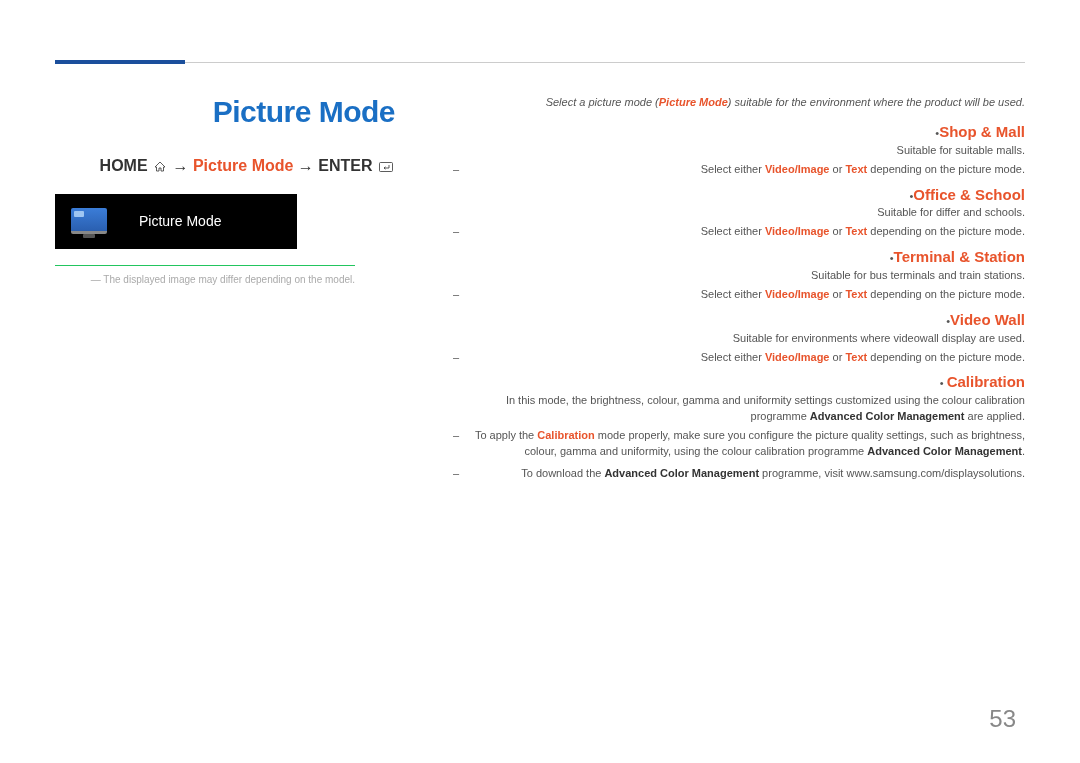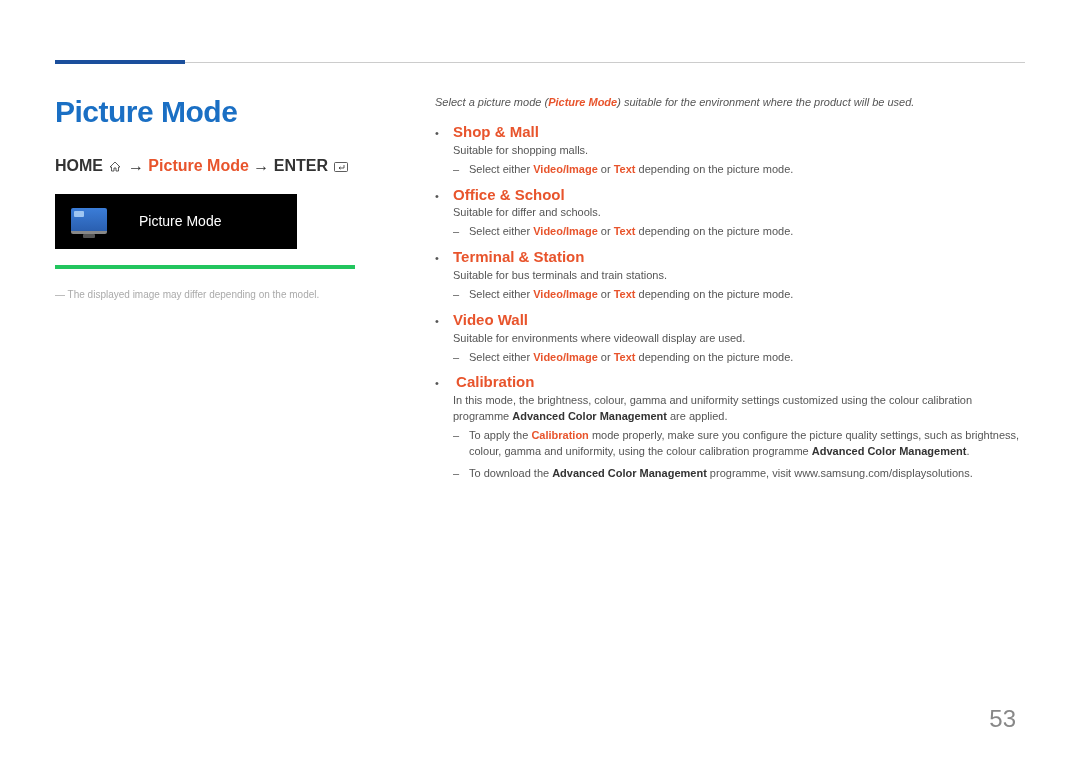--- a/index.html
+++ b/index.html
@@ -25,20 +25,21 @@
       top: 62px;
       left: 185px;
       right: 55px;
       height: 1px;
       background: #ccc;
     }
     .content {
       display: flex;
       gap: 40px;
       margin-top: 40px;
+      text-align: right;
     }
     .left-col {
       width: 340px;
       flex-shrink: 0;
     }
     .right-col {
       flex: 1;
       font-size: 11px;
       line-height: 1.45;
       color: #555;
@@ -97,22 +98,22 @@
       border-radius: 1px;
     }
     .preview-label {
       color: #fff;
       font-size: 14px;
       font-weight: 300;
     }
     .caption {
       font-size: 10px;
       color: #aaa;
-      border-top: 4px solid #22c55e;
-      padding-top: 20px;
+      border-top: 1px solid #22c55e;
+      padding-top: 8px;
       width: 300px;
     }
     .caption::before { content: "― "; }
     .intro { margin-bottom: 10px; font-style: italic; }
     .accent { color: #e8542c; font-weight: bold; }
     .bold { font-weight: bold; color: #333; }
     .bullet-list { list-style: none; }
     .bullet-item { margin-bottom: 4px; }
     .bullet-item::before {
       content: "•";
@@ -175,21 +176,21 @@
 
     <div class="caption">The displayed image may differ depending on the model.</div>
   </div>
 
   <div class="right-col">
     <p class="intro">
       <span>Select a picture mode (</span><span class="accent">Picture Mode</span><span>) suitable for the environment where the product will be used.</span>
     </p>
 
     <ul class="bullet-list" id="modes-list">
-        <li class="bullet-item"><span class="mode-title">Shop &amp; Mall</span><div class="desc">Suitable for shopping malls.</div><div class="sub-item"><span>Select either </span><span class="accent">Video/Image</span><span> or </span><span class="accent">Text</span><span> depending on the picture mode.</span></div></li>
+        <li class="bullet-item"><span class="mode-title">Shop &amp; Mall</span><div class="desc">Suitable for suitable malls.</div><div class="sub-item"><span>Select either </span><span class="accent">Video/Image</span><span> or </span><span class="accent">Text</span><span> depending on the picture mode.</span></div></li>
         <li class="bullet-item"><span class="mode-title">Office &amp; School</span><div class="desc">Suitable for differ and schools.</div><div class="sub-item"><span>Select either </span><span class="accent">Video/Image</span><span> or </span><span class="accent">Text</span><span> depending on the picture mode.</span></div></li>
         <li class="bullet-item"><span class="mode-title">Terminal &amp; Station</span><div class="desc">Suitable for bus terminals and train stations.</div><div class="sub-item"><span>Select either </span><span class="accent">Video/Image</span><span> or </span><span class="accent">Text</span><span> depending on the picture mode.</span></div></li>
         <li class="bullet-item"><span class="mode-title">Video Wall</span><div class="desc">Suitable for environments where videowall display are used.</div><div class="sub-item"><span>Select either </span><span class="accent">Video/Image</span><span> or </span><span class="accent">Text</span><span> depending on the picture mode.</span></div></li>
       </ul>
 
     <ul class="bullet-list">
       <li class="bullet-item">
         <span class="mode-title">Calibration</span>
         <div class="desc">
           <span>In this mode, the brightness, colour, gamma and uniformity settings customized using the colour calibration programme </span><span class="bold">Advanced Color Management</span><span> are applied.</span>

